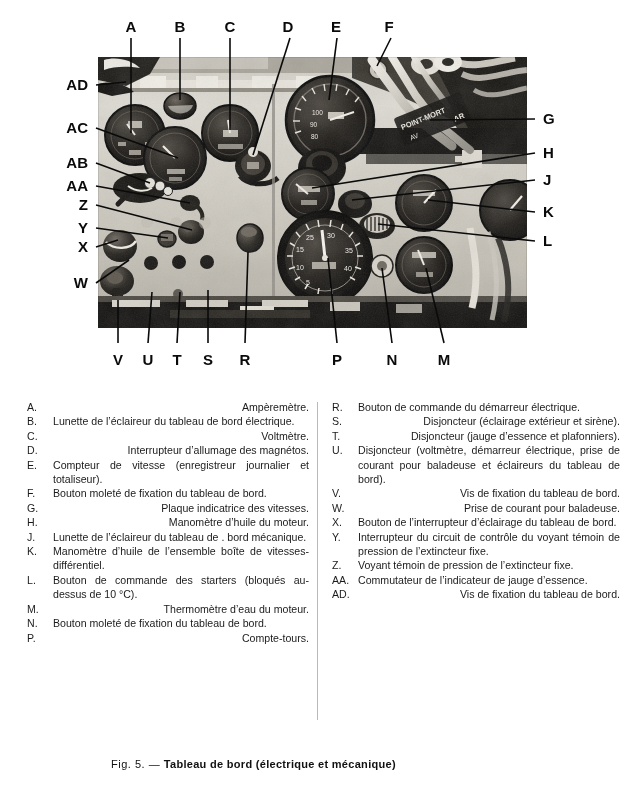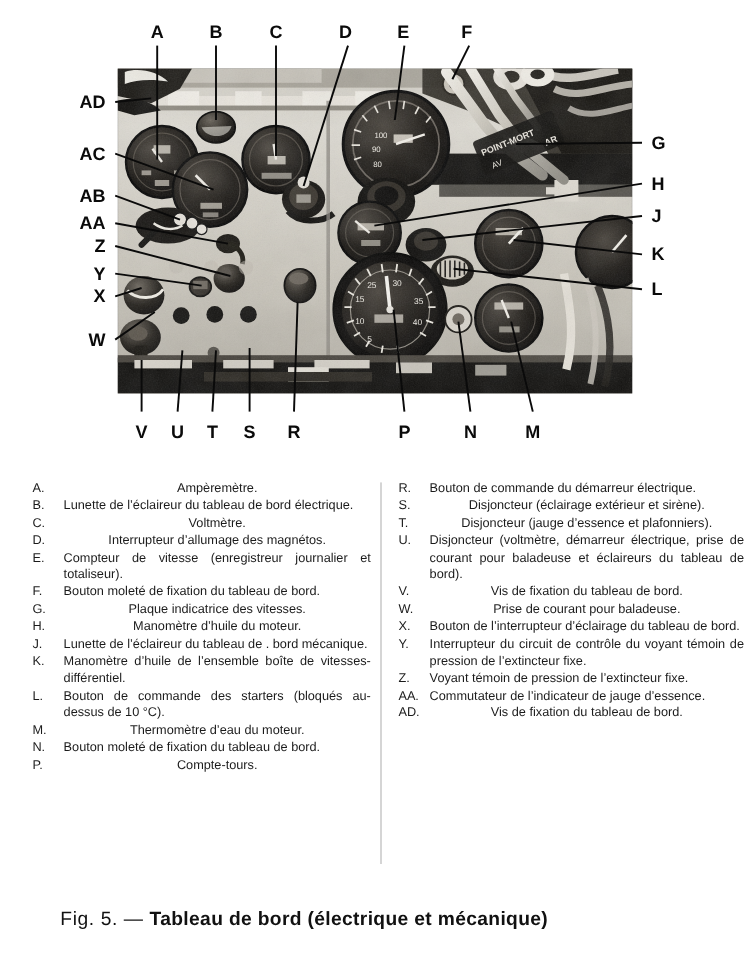--- a/index.html
+++ b/index.html
@@ -71,30 +71,30 @@
     text-align: left;
     white-space: pre;
   }
   #legend-col-right .legend-key { width: 26px; }
   .legend-text {
     flex: 1 1 auto;
     text-align: justify;
     text-justify: inter-word;
     hyphens: manual;
   }
-  .legend-text.nojust { text-align: center; }
+  .legend-text.nojust { text-align: right; }
 
   
   #caption {
     position: absolute;
     left: 0;
     top: 758px;
     width: 507px;
     text-align: center;
-    font-size: 16px;
+    font-size: 11px;
   }
   #caption .cap-prefix { font-weight: normal; letter-spacing: .5px; }
   #caption .cap-title  { font-weight: bold; letter-spacing: .3px; }
 </style>
 </head>
 <body>
 
 <div id="figure-area">
   <svg id="figure-svg" width="627" height="380" viewBox="0 0 627 380">
     <defs>

